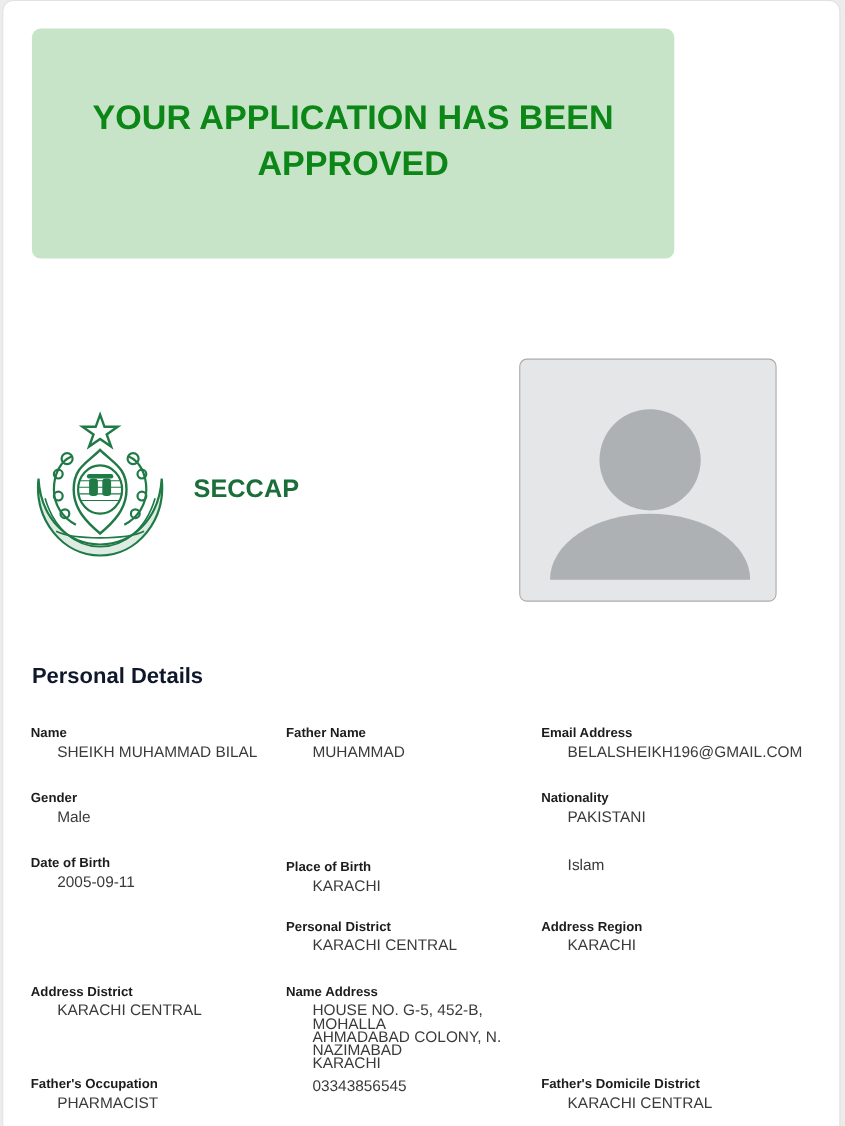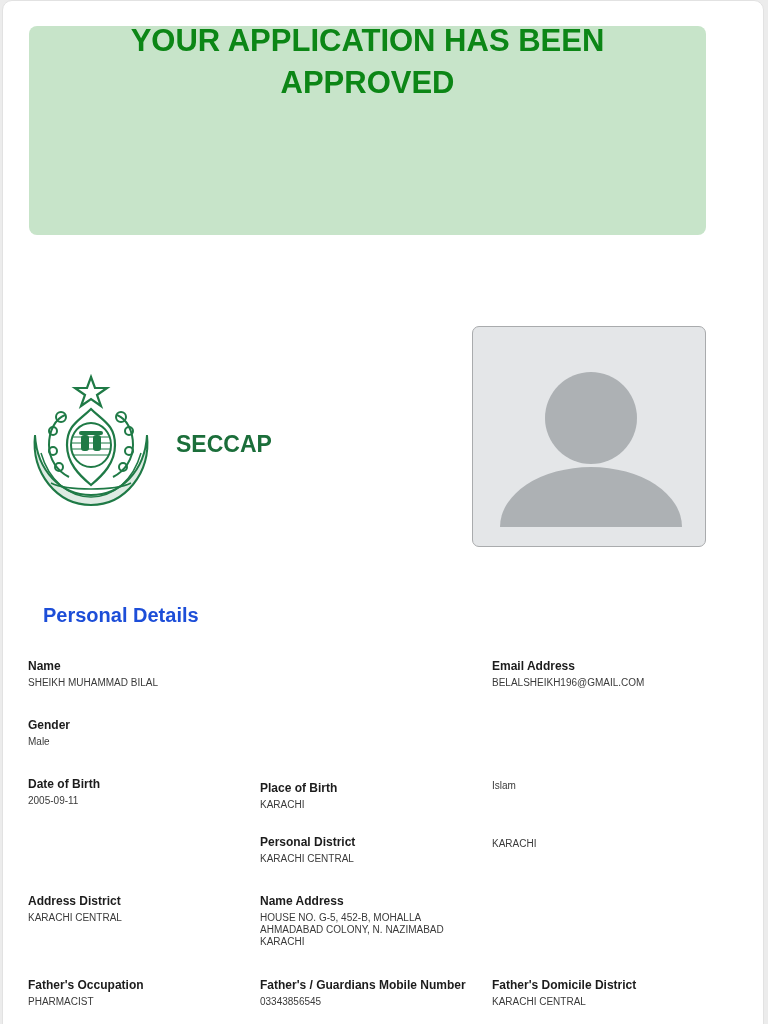--- a/index.html
+++ b/index.html
@@ -19,25 +19,26 @@
       height: 1040px;
       background: #ffffff;
       border: 1px solid #e2e2e2;
       border-radius: 10px;
       box-sizing: border-box;
     }
     .banner {
       position: absolute;
       left: 26px;
       top: 25px;
-      width: 677px;
+      width: 584px;
       height: 209px;
       background: #c7e4c9;
       border-radius: 8px;
       display: flex;
+      align-items: center;
       justify-content: center;
       text-align: center;
     }
     .banner-text {
       color: #0c8616;
       font-weight: bold;
       font-size: 31px;
       line-height: 42px;
       letter-spacing: 0px;
       width: 560px;
@@ -83,42 +84,43 @@
       position: absolute;
       left: 27px;
       top: 140px;
       width: 182px;
       height: 60px;
       background: #adb1b4;
       border-radius: 91px 91px 0 0 / 60px 60px 0 0;
     }
     .section-title {
       position: absolute;
-      left: 40px;
+      left: 26px;
       top: 603px;
       font-size: 20px;
       font-weight: bold;
-      color: #1d4ed8;
+      color: #0f172a;
     }
     .field {
       position: absolute;
       width: 225px;
     }
     .field-label {
       font-size: 12px;
       font-weight: bold;
       color: #1c1c1c;
       line-height: 15px;
     }
     .field-value {
-      font-size: 10px;
+      font-size: 14px;
       color: #3a3a3a;
       margin-top: 3px;
       line-height: 12px;
       white-space: pre-line;
+      margin-left: 24px;
     }
   </style>
 </head>
 <body>
 
 <div class="page">
 
   <div class="banner">
     <div class="banner-text">YOUR APPLICATION HAS BEEN APPROVED</div>
   </div>
@@ -167,67 +169,75 @@
     <div class="avatar-head"></div>
     <div class="avatar-body"></div>
   </div>
 
   <div class="section-title">Personal Details</div>
 
   <div class="field" style="left:25px; top:658px;">
     <div class="field-label">Name</div>
     <div class="field-value">SHEIKH MUHAMMAD BILAL</div>
   </div>
+  <div class="field" style="left:257px; top:658px;">
+    <div class="field-label">Father Name</div>
+    <div class="field-value">MUHAMMAD</div>
+  </div>
   <div class="field" style="left:489px; top:658px;">
     <div class="field-label">Email Address</div>
     <div class="field-value">BELALSHEIKH196@GMAIL.COM</div>
   </div>
 
   <div class="field" style="left:25px; top:717px;">
     <div class="field-label">Gender</div>
     <div class="field-value">Male</div>
   </div>
+  <div class="field" style="left:489px; top:717px;">
+    <div class="field-label">Nationality</div>
+    <div class="field-value">PAKISTANI</div>
+  </div>
 
   <div class="field" style="left:25px; top:776px;">
     <div class="field-label">Date of Birth</div>
     <div class="field-value">2005-09-11</div>
   </div>
   <div class="field" style="left:257px; top:780px;">
     <div class="field-label">Place of Birth</div>
     <div class="field-value">KARACHI</div>
   </div>
   <div class="field" style="left:489px; top:776px;">
     <div class="field-value">Islam</div>
   </div>
 
   <div class="field" style="left:257px; top:834px;">
     <div class="field-label">Personal District</div>
     <div class="field-value">KARACHI CENTRAL</div>
   </div>
   <div class="field" style="left:489px; top:834px;">
+    <div class="field-label">Address Region</div>
     <div class="field-value">KARACHI</div>
   </div>
 
   <div class="field" style="left:25px; top:893px;">
     <div class="field-label">Address District</div>
     <div class="field-value">KARACHI CENTRAL</div>
   </div>
   <div class="field" style="left:257px; top:893px;">
     <div class="field-label">Name Address</div>
     <div class="field-value">HOUSE NO. G-5, 452-B, MOHALLA
 AHMADABAD COLONY, N. NAZIMABAD
 KARACHI</div>
   </div>
 
   <div class="field" style="left:25px; top:977px;">
     <div class="field-label">Father's Occupation</div>
     <div class="field-value">PHARMACIST</div>
   </div>
   <div class="field" style="left:257px; top:977px;">
-    <div class="field-label">Father's / Guardians Mobile Number</div>
     <div class="field-value">03343856545</div>
   </div>
   <div class="field" style="left:489px; top:977px;">
     <div class="field-label">Father's Domicile District</div>
     <div class="field-value">KARACHI CENTRAL</div>
   </div>
 
 </div>
 
 </body></html>

